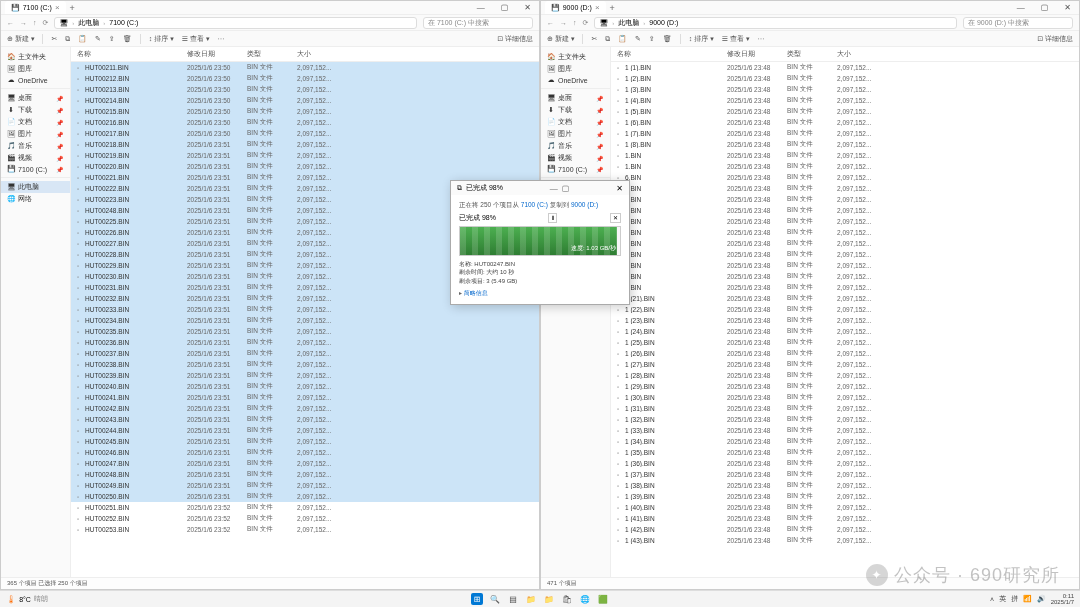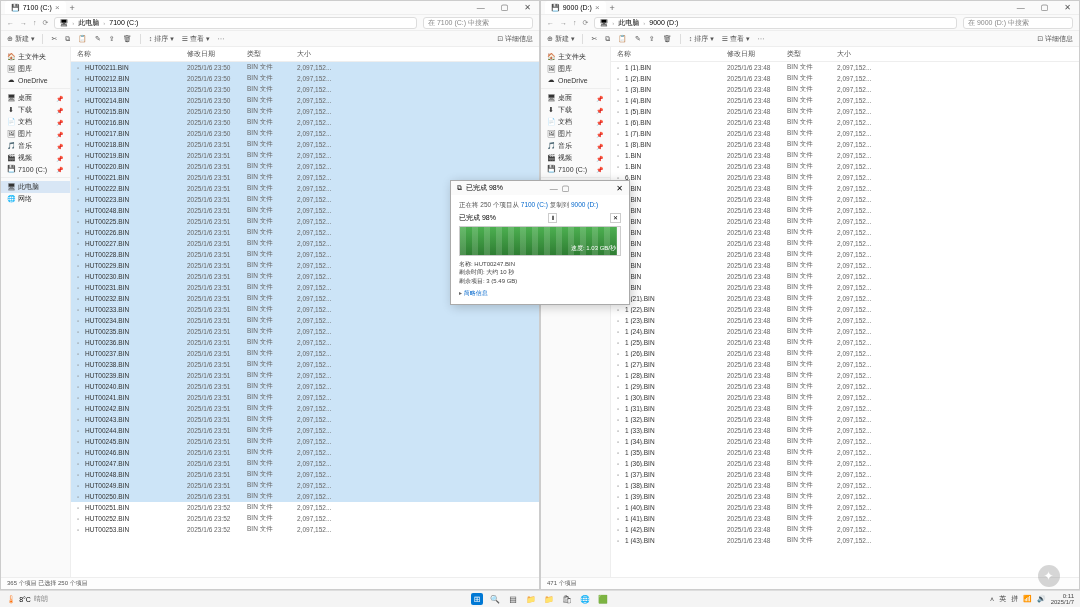--- a/index.html
+++ b/index.html
@@ -977,20 +977,21 @@
       <div>名称: HUT00247.BIN</div>
       <div>剩余时间: 大约 10 秒</div>
       <div>剩余项目: 3 (5.49 GB)</div>
     </div>
     <div class="more">简略信息</div>
   </div>
 </div>
 
 <div class="watermark">
   <span class="wm-icon">✦</span>
+  <span>公众号 · 690研究所</span>
 </div>
 
 <div class="taskbar">
   <div class="temp">
     <span class="temp-icon">🌡</span>
     <span>8°C</span>
     <span style="color:#888">晴朗</span>
   </div>
   <div class="center-icons">
     <span class="start">⊞</span>

